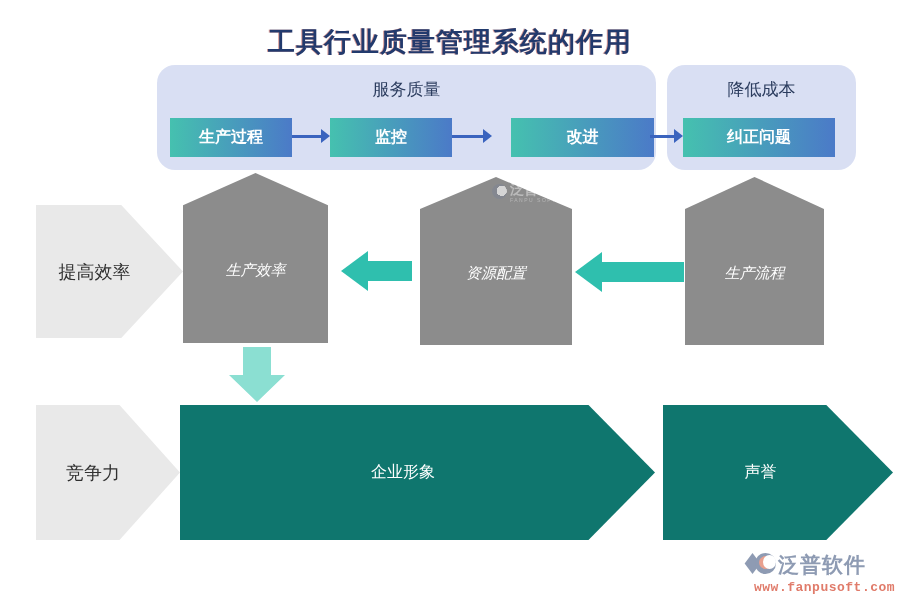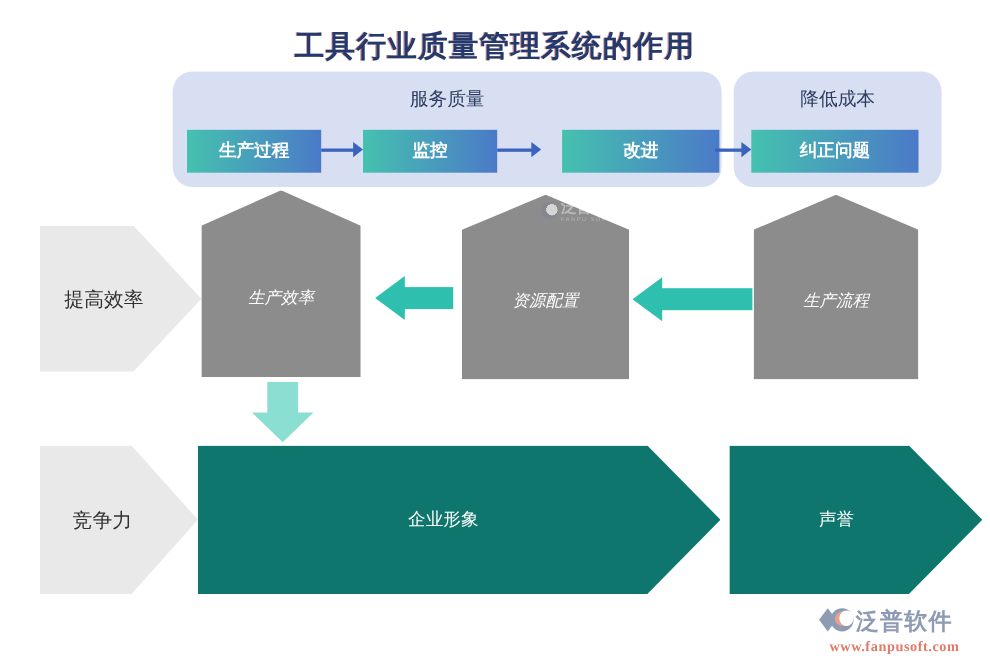--- a/index.html
+++ b/index.html
@@ -40,21 +40,21 @@
   .ha-3 { left:650px; top:129px; width:33px; }
 
   
   .pent { position:absolute; background:#8C8C8C;
           clip-path:polygon(50% 0, 100% 19%, 100% 100%, 0 100%, 0 19%);
           display:flex; align-items:center; justify-content:center;
           color:#fff; font-size:15px; padding-top:24px;
           font-family:"Liberation Serif", serif;font-style:italic; }
   .pent-1 { left:183px; top:173px; width:145px; height:170px; }
   .pent-2 { left:420px; top:177px; width:152px; height:168px; }
-  .pent-3 { left:685px; top:177px; width:150px; height:168px; }
+  .pent-3 { left:685px; top:177px; width:139px; height:168px; }
 
   
   .tarrow { position:absolute; height:40px; }
   .tarrow .thead { position:absolute; left:0; top:0; width:0; height:0;
                    border-right:27px solid #2FBFAE; border-top:20px solid transparent; border-bottom:20px solid transparent; }
   .tarrow .tshaft { position:absolute; left:26px; right:0; top:10px; height:20px; background:#2FBFAE; }
   .ta-1 { left:341px; top:251px; width:71px; }
   .ta-2 { left:575px; top:252px; width:109px; }
 
   
@@ -93,21 +93,21 @@
   .brand-rhombus { position:absolute; left:0; top:5px; width:13px; height:13px; background:#8E9BB3;
                    transform:rotate(45deg) skew(8deg,8deg); }
   .brand-ring { position:absolute; left:9px; top:1px; width:21px; height:21px; border-radius:50%;
                 background:#8E9BB3; }
   .brand-ring::before { content:""; position:absolute; left:4px; top:3px; width:13px; height:13px;
                         border-radius:50%; background:#E8A08F; }
   .brand-ring::after { content:""; position:absolute; left:8px; top:2px; width:13px; height:14px;
                        border-radius:50%; background:#fff; }
   .brand-name { font-family:"Liberation Serif", serif; font-weight:bold; font-size:21px;
                 color:#8E9BB3; margin-left:2px; letter-spacing:1px; }
-  .brand-url { font-family:Liberation Serif, serif; font-size:13px; font-weight:bold;
+  .brand-url { font-family:Liberation Mono, monospace; font-size:13px; font-weight:bold;
                color:#E07B6A; margin-top:1px; margin-left:8px; letter-spacing:.5px; }
 </style>
 </head>
 <body>
 
 <div id="canvas">
 
   <div class="title">工具行业质量管理系统的作用</div>
 
   <div class="group group-service">

